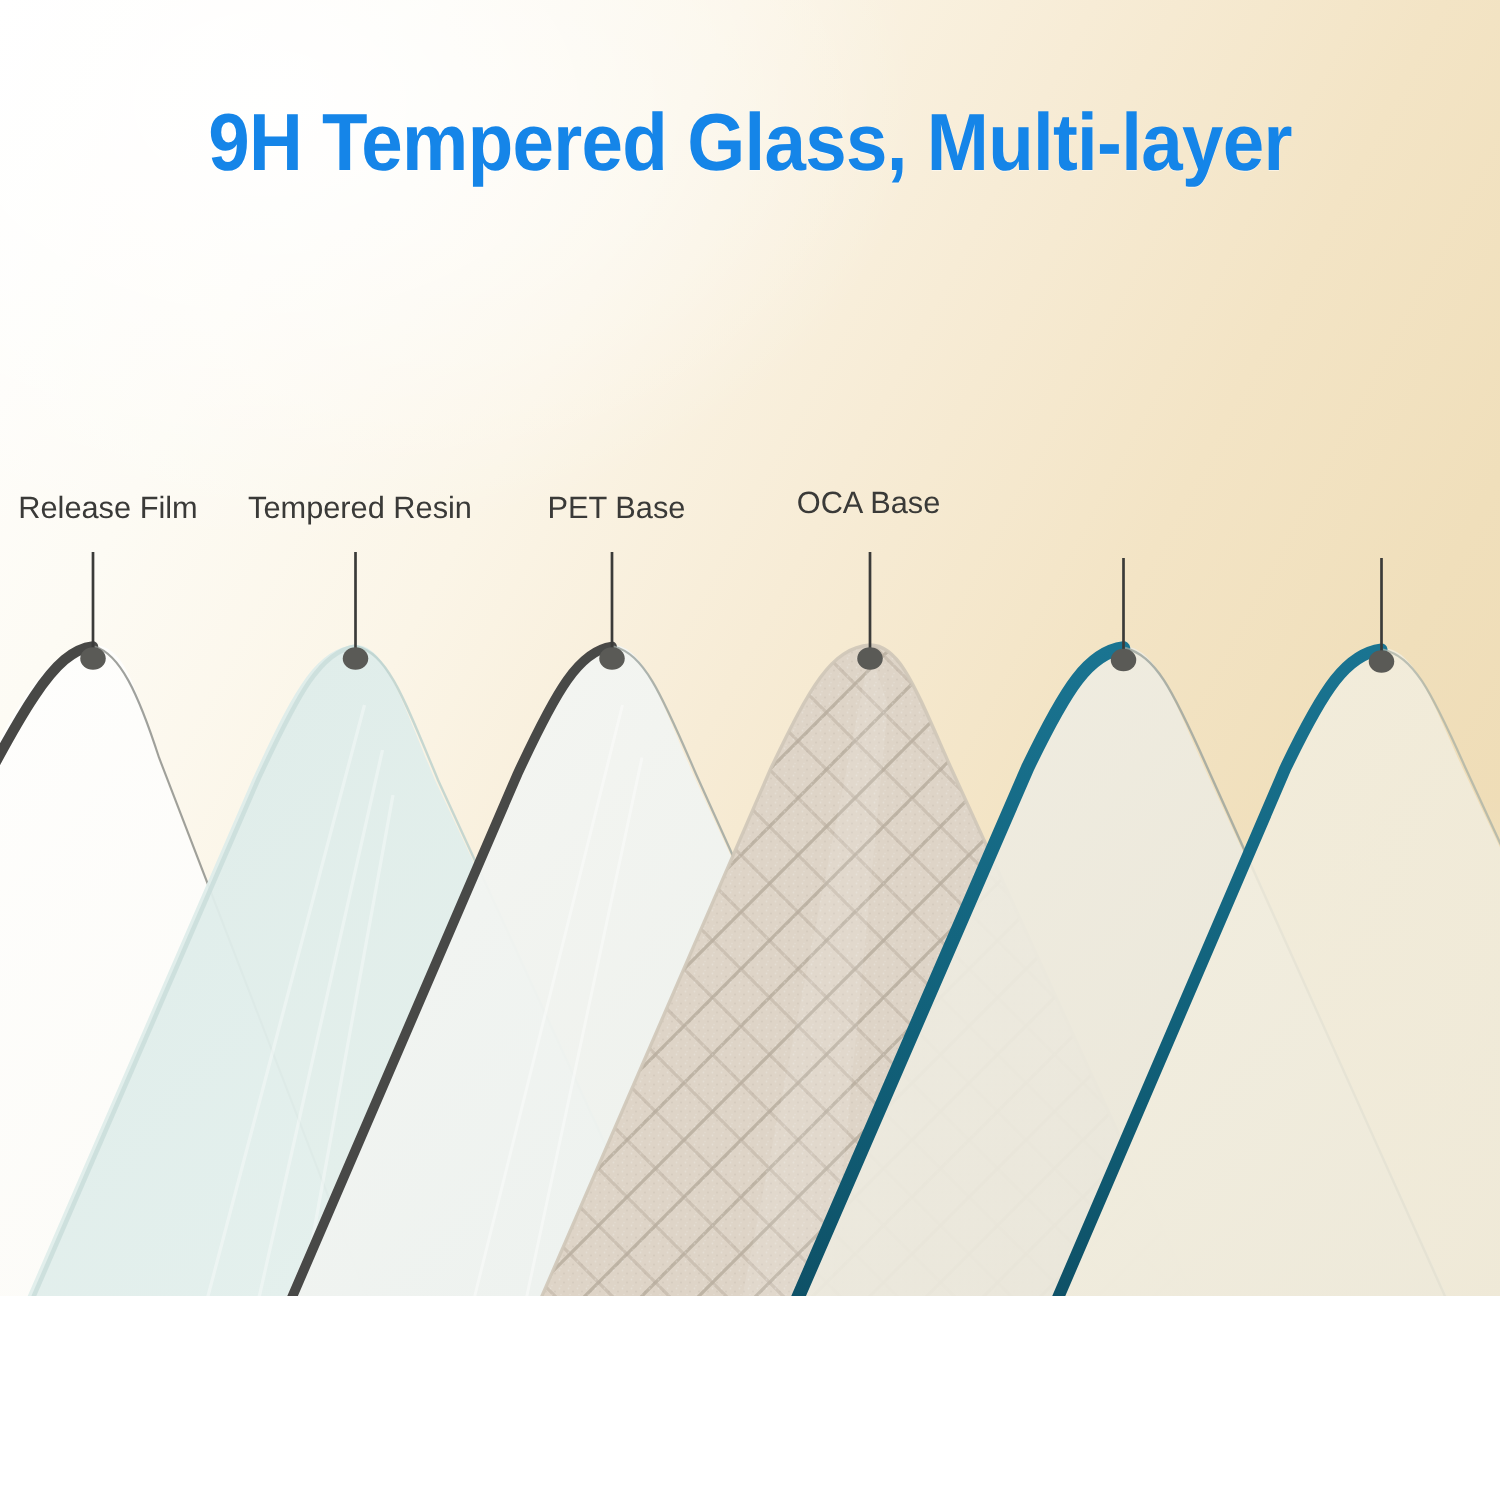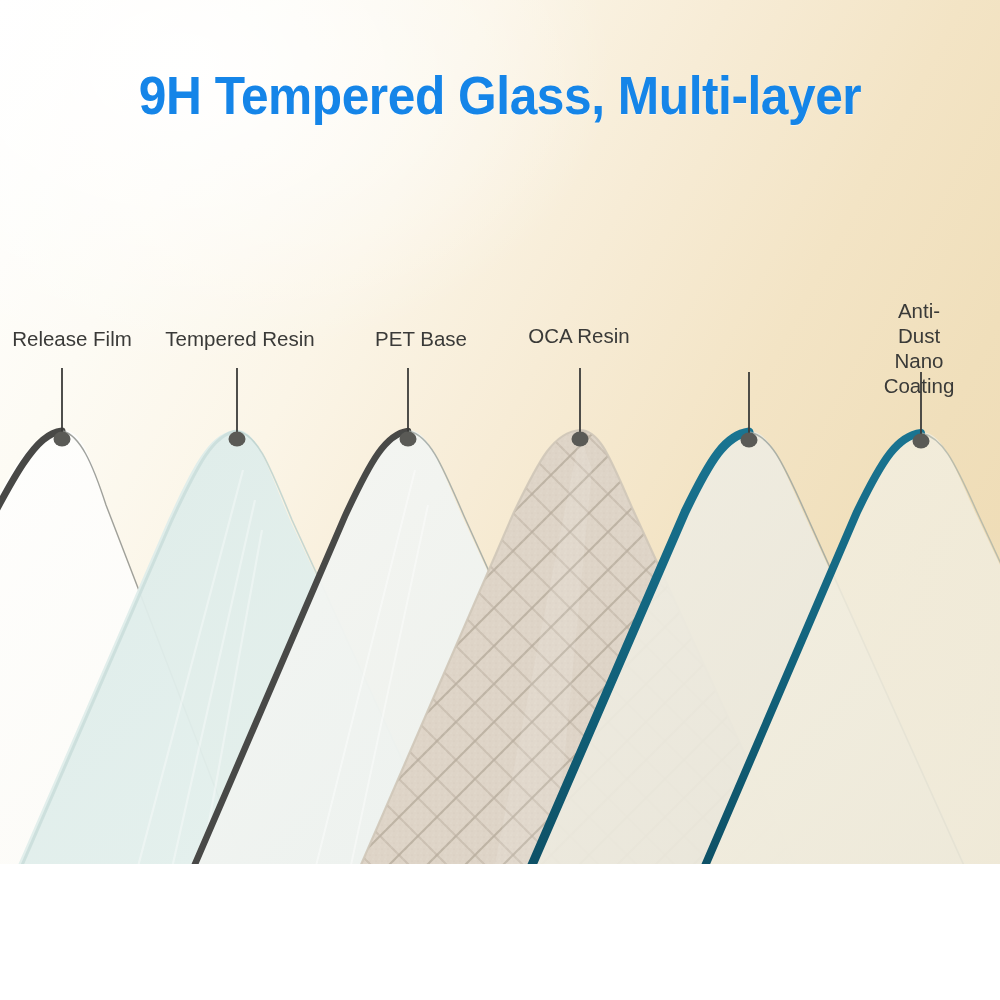--- a/index.html
+++ b/index.html
@@ -203,21 +203,19 @@
       </g>
     </g>
   </svg>
 
   <div id="title">9H Tempered Glass, Multi-layer</div>
 
   <div class="callout" style="left:72px;  top:326px;">Release Film</div>
 
   <div class="callout" style="left:240px; top:326px;">Tempered Resin</div>
 
-  <div class="callout" style="left:421px; top:326px;">PET Base</div>
-
-  <div class="callout" style="left:579px; top:323px;">OCA Resin</div>
-
-
-  <div class="callout" style="left:919px; top:298px;">Anti-Dust
-Nano Coating</div>
+  <div class="callout" style="left:411px; top:326px;">PET Base</div>
+
+  <div class="callout" style="left:579px; top:323px;">OCA Base</div>
+
+
 
 </div>
 
 </body></html>

